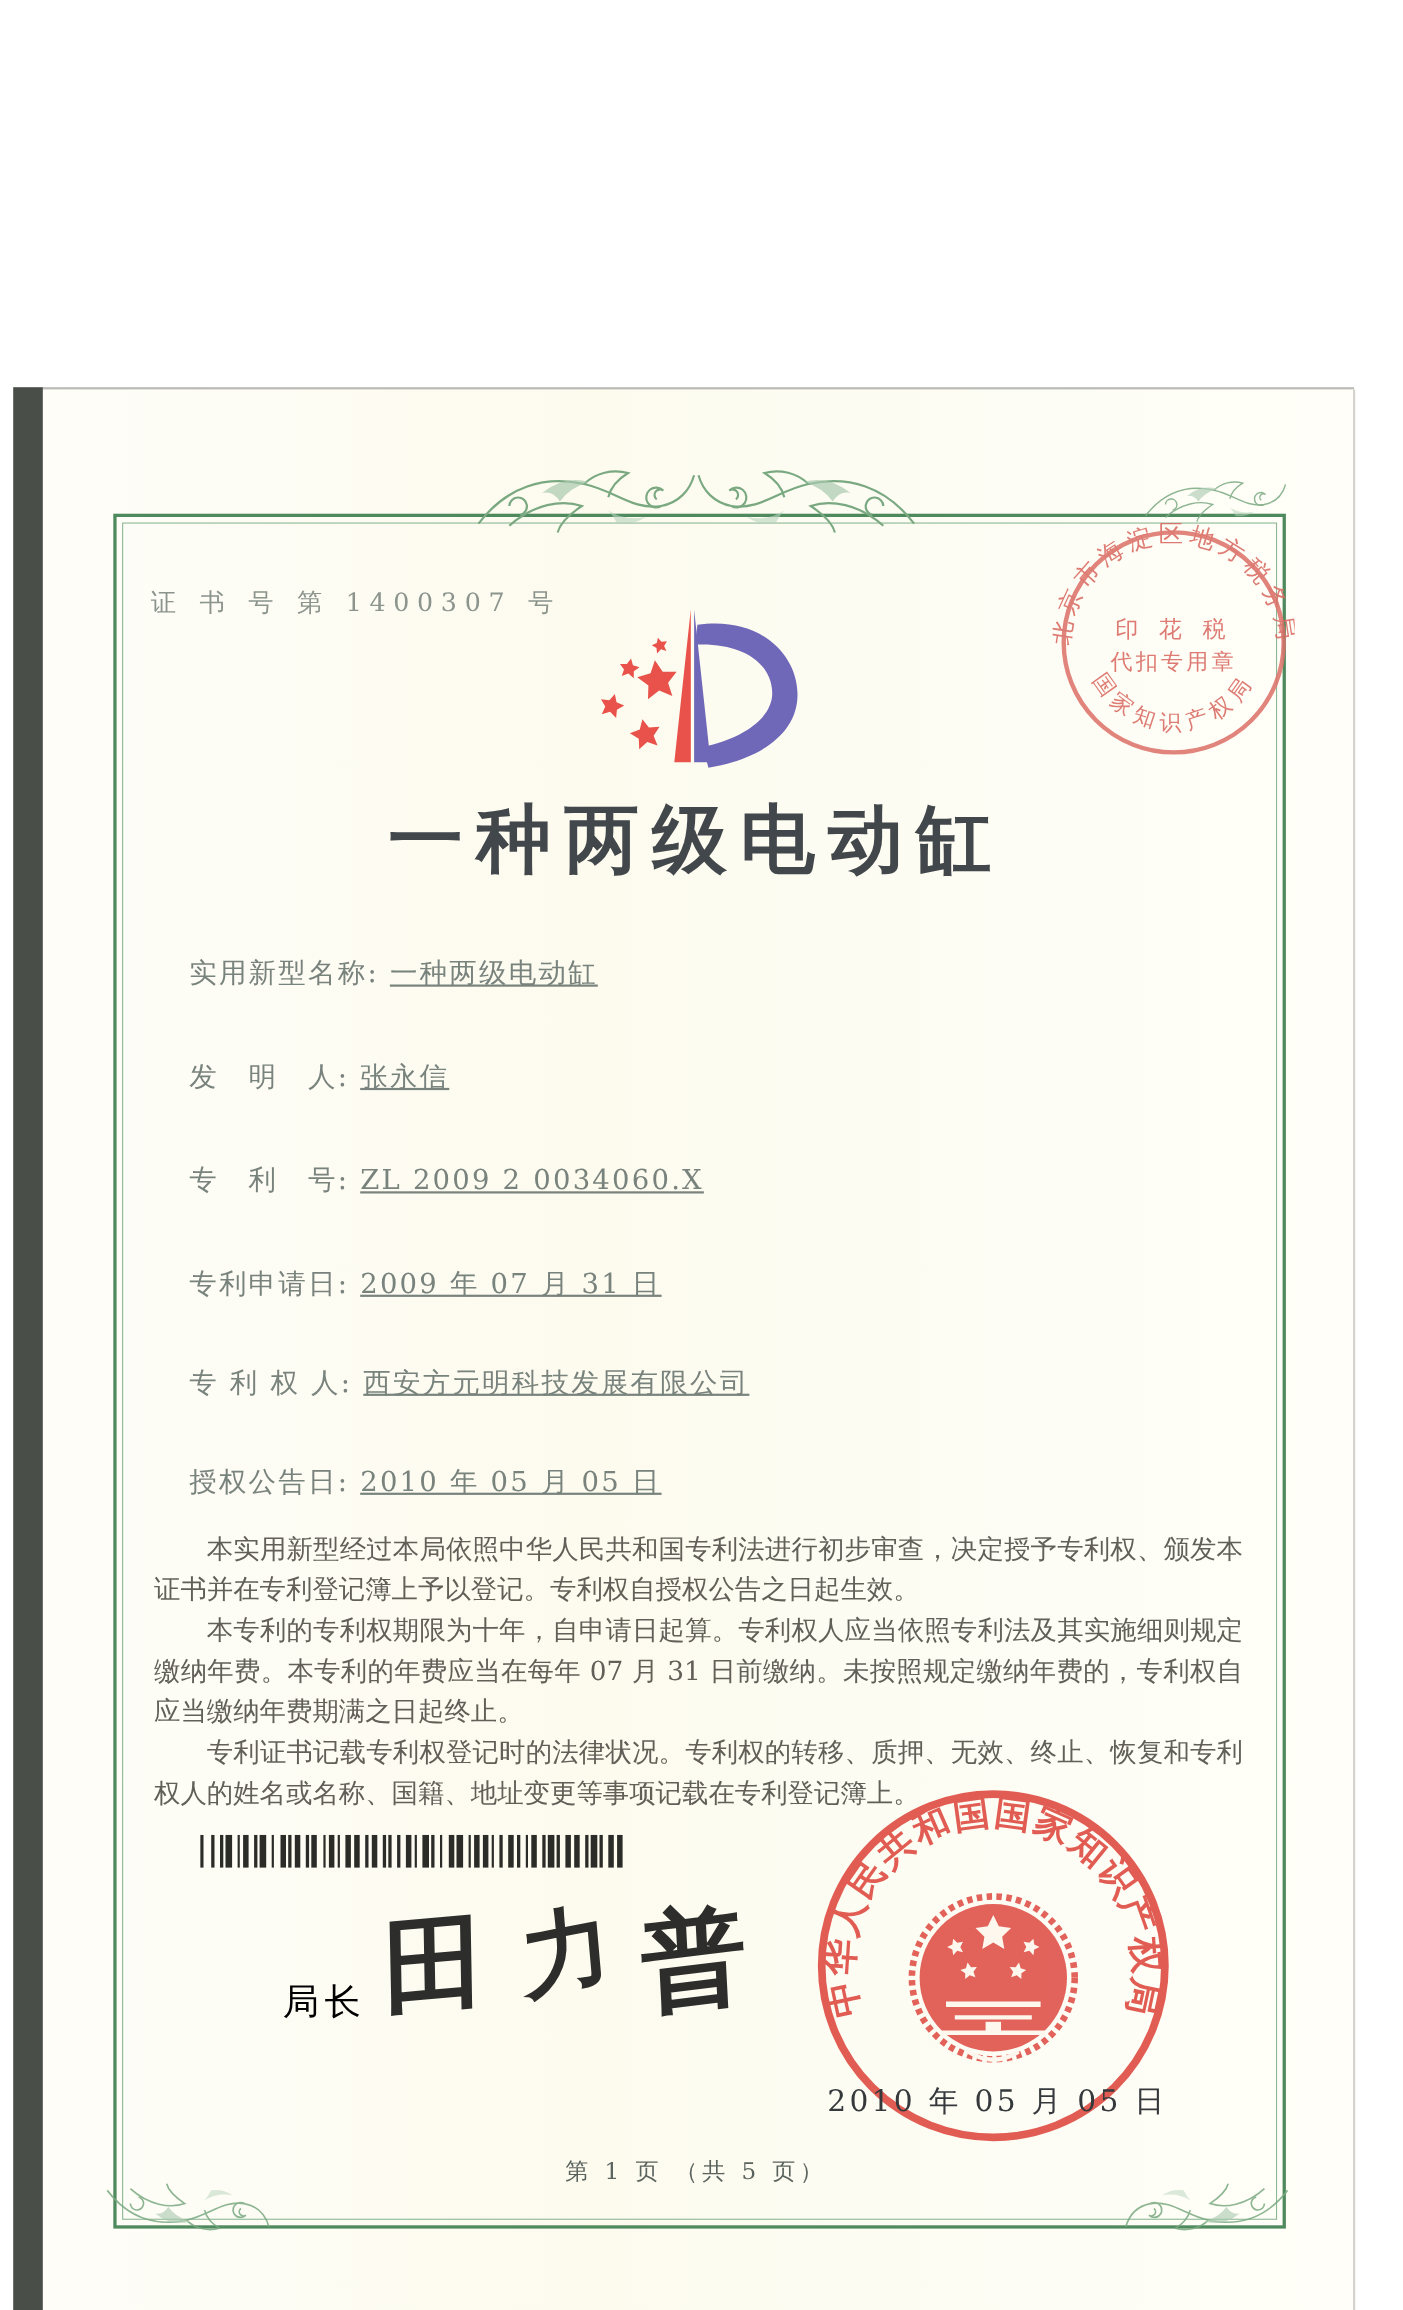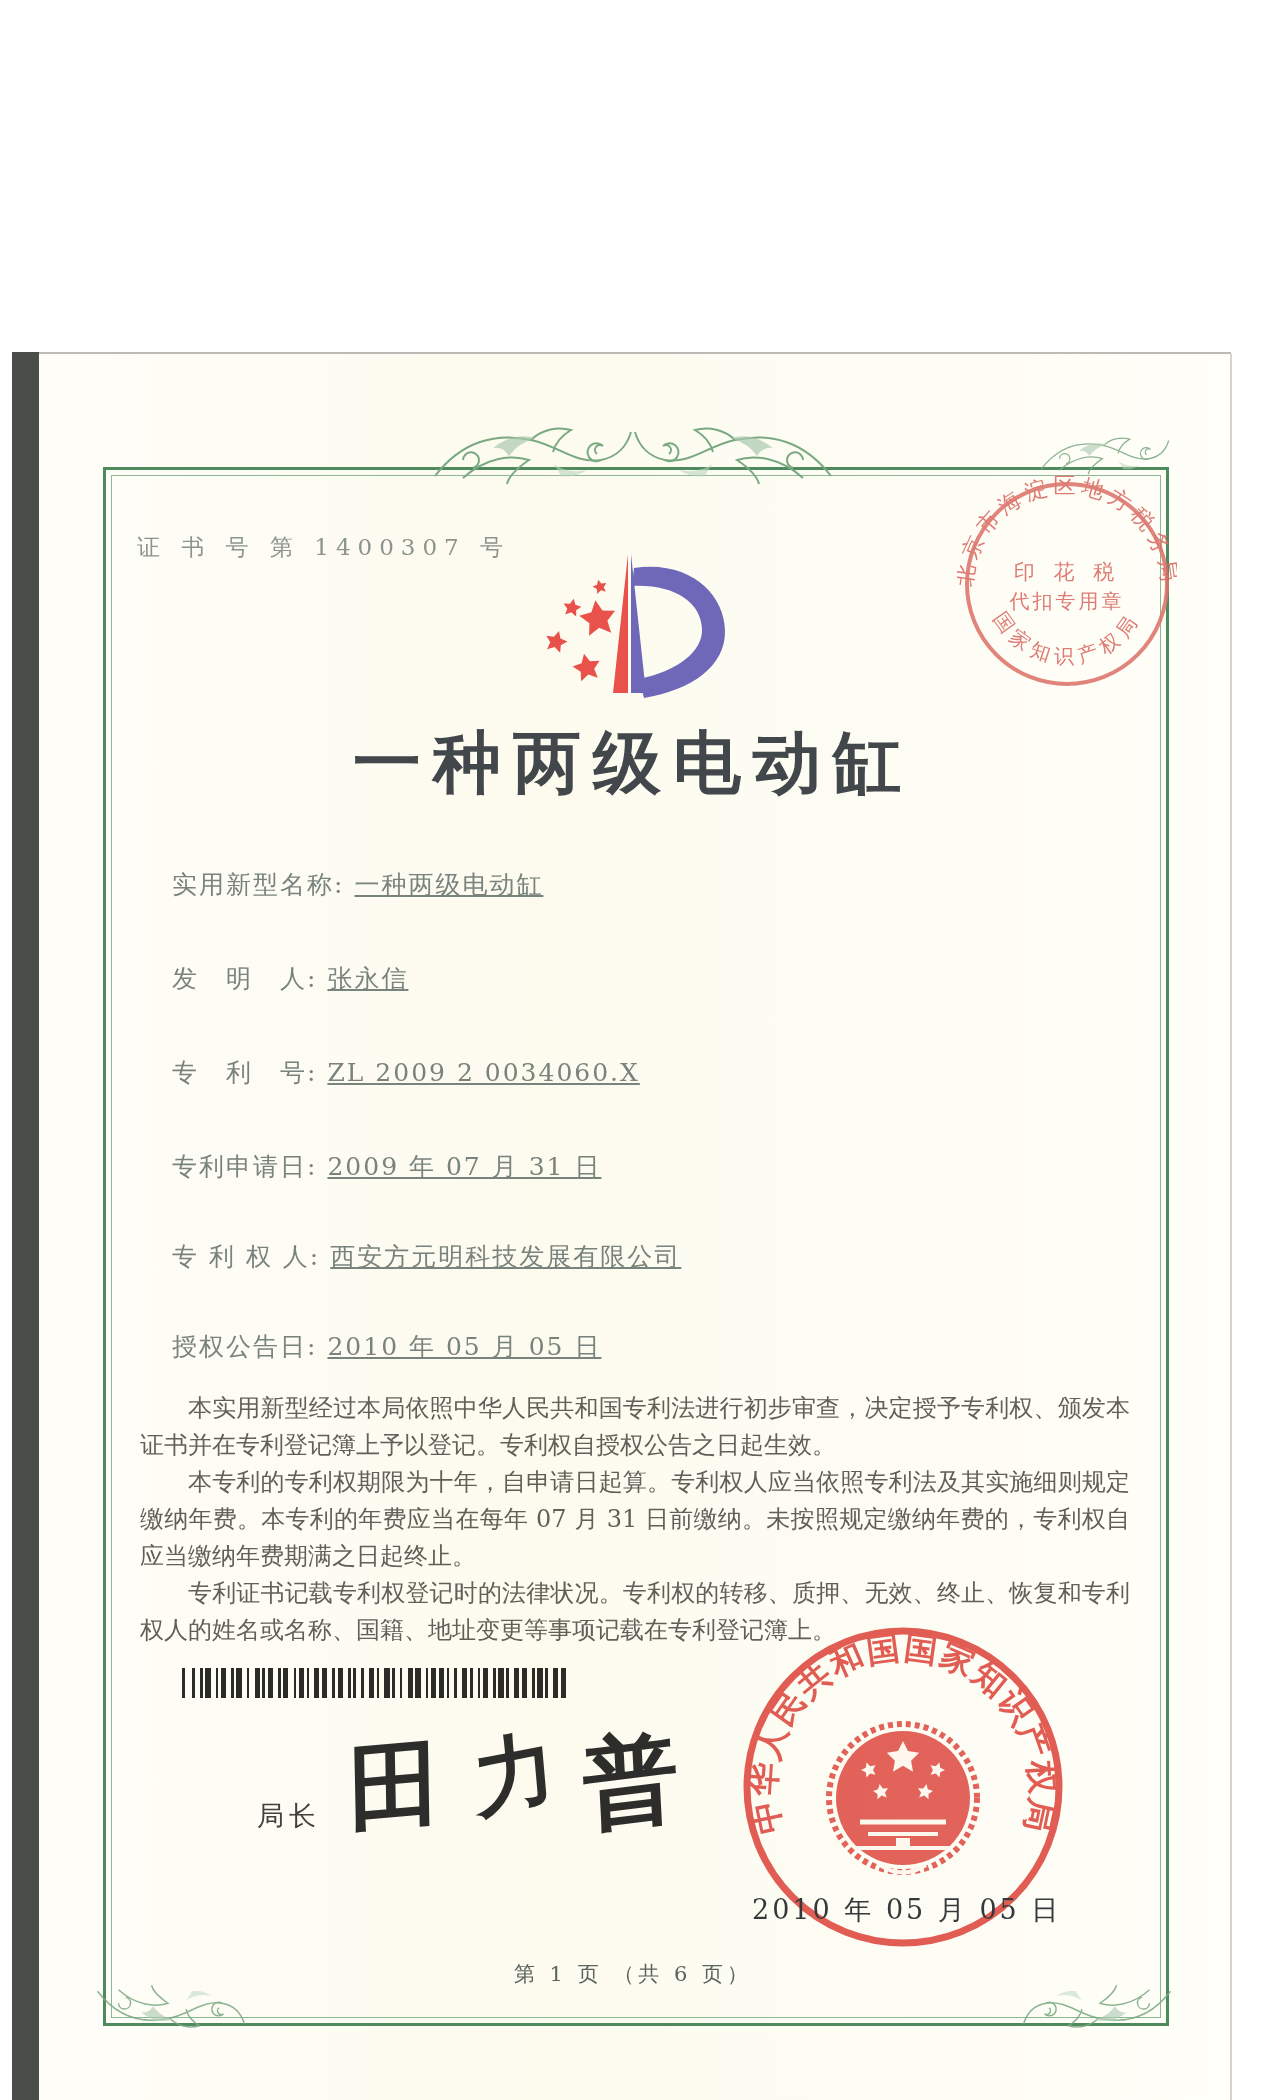--- a/index.html
+++ b/index.html
@@ -31,21 +31,21 @@
   .paras{
     position:absolute;left:140px;top:1390px;width:990px;
     font-size:24px;line-height:37px;color:#615f58;text-align:justify;
   }
   .paras p{margin:0;text-indent:2em;}
   
   .barcode{position:absolute;left:182px;top:1668px;width:386px;height:30px;display:flex;overflow:hidden;}
   .bc-bar{height:100%;background:#2b2b28;flex:0 0 auto;}
   .bc-gap{height:100%;flex:0 0 auto;}
   
-  .director-label{position:absolute;left:257px;top:1798px;font-size:27px;color:#404040;letter-spacing:5px;}
+  .director-label{position:absolute;left:257px;top:1798px;font-size:33px;color:#000000;letter-spacing:5px;}
   .signature{position:absolute;left:348px;top:1722px;width:340px;color:#2d2d2b;font-weight:600;white-space:nowrap;}
   .signature span{display:inline-block;}
   .sig-1{font-size:94px;transform:rotate(-5deg) skewX(-4deg);}
   .sig-2{font-size:82px;transform:translateY(-16px) rotate(-11deg) skewX(-6deg);margin-left:26px;}
   .sig-3{font-size:96px;transform:translateY(-4px) rotate(-7deg) skewX(-4deg);margin-left:22px;}
   
   .tax-stamp{position:absolute;left:957px;top:474px;width:220px;height:220px;opacity:.88;}
   .office-seal{position:absolute;left:738px;top:1622px;width:330px;height:330px;opacity:.92;}
   .seal-date{position:absolute;left:752px;top:1892px;width:320px;font-size:27px;color:#35393c;letter-spacing:3px;white-space:nowrap;}
   .footer{position:absolute;left:103px;top:1960px;width:1060px;text-align:center;font-size:21px;color:#5a635d;letter-spacing:4px;}
@@ -283,13 +283,13 @@
       <path d="M122,200 h86" stroke-width="5"></path>
       <path d="M130,212 h70" stroke-width="4"></path>
       <path d="M118,226 h94" stroke-width="4"></path>
       <path d="M142,243 q23,15 46,0" stroke-width="4"></path>
     </g>
     <rect x="158" y="216" width="14" height="11" fill="#fdf7ee"></rect>
   </g>
 </svg>
 <div class="seal-date">2010 年 05 月 05 日</div>
 
-<div class="footer">第 1 页 （共 6 页）</div>
+<div class="footer">第 1 页 （共 5 页）</div>
 
 </body></html>

